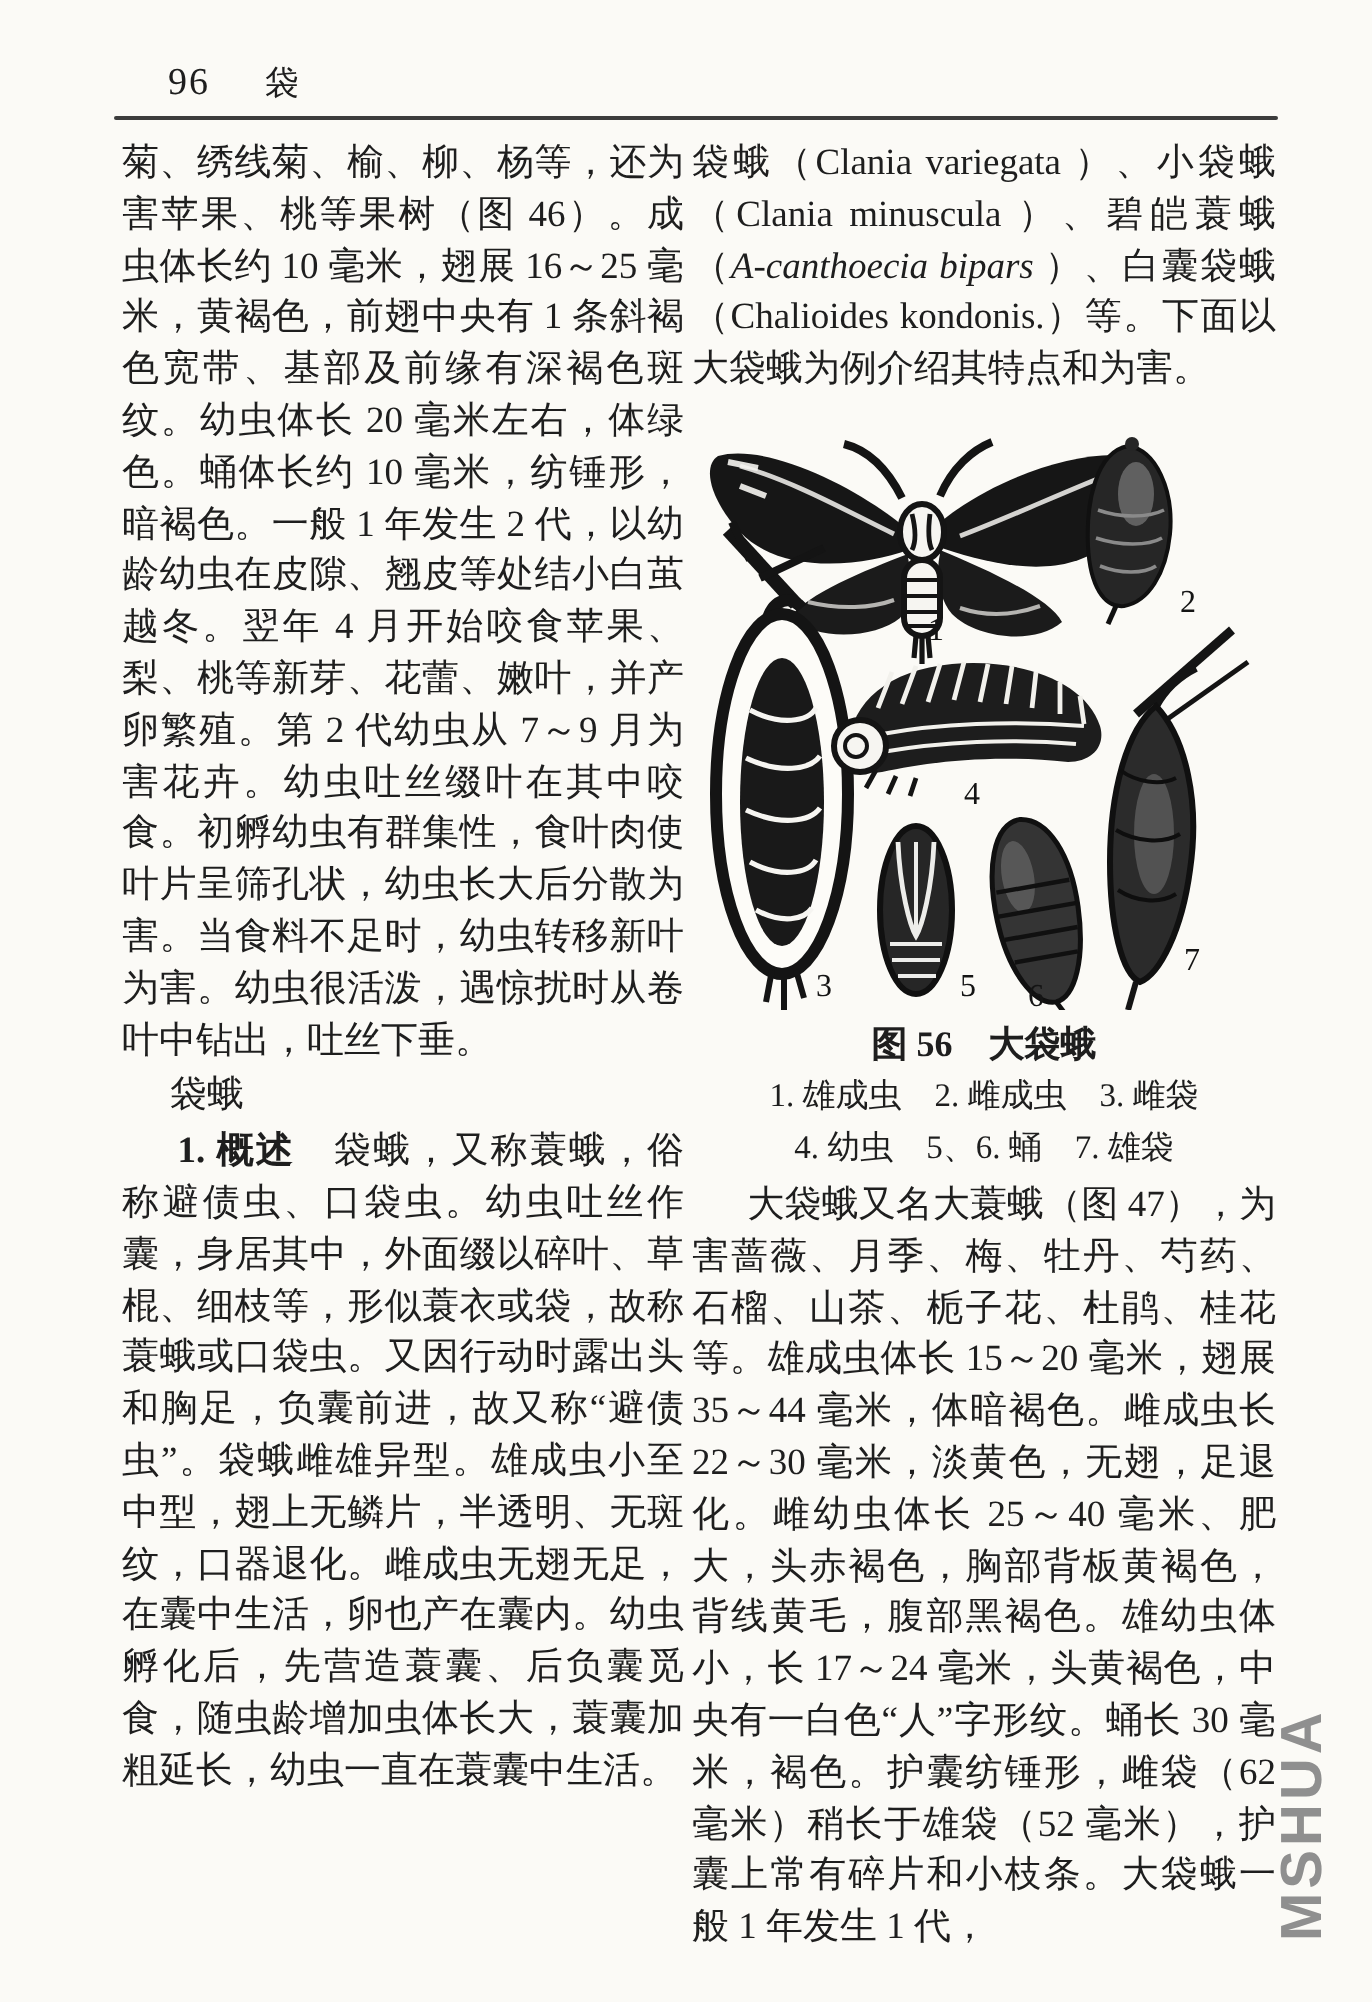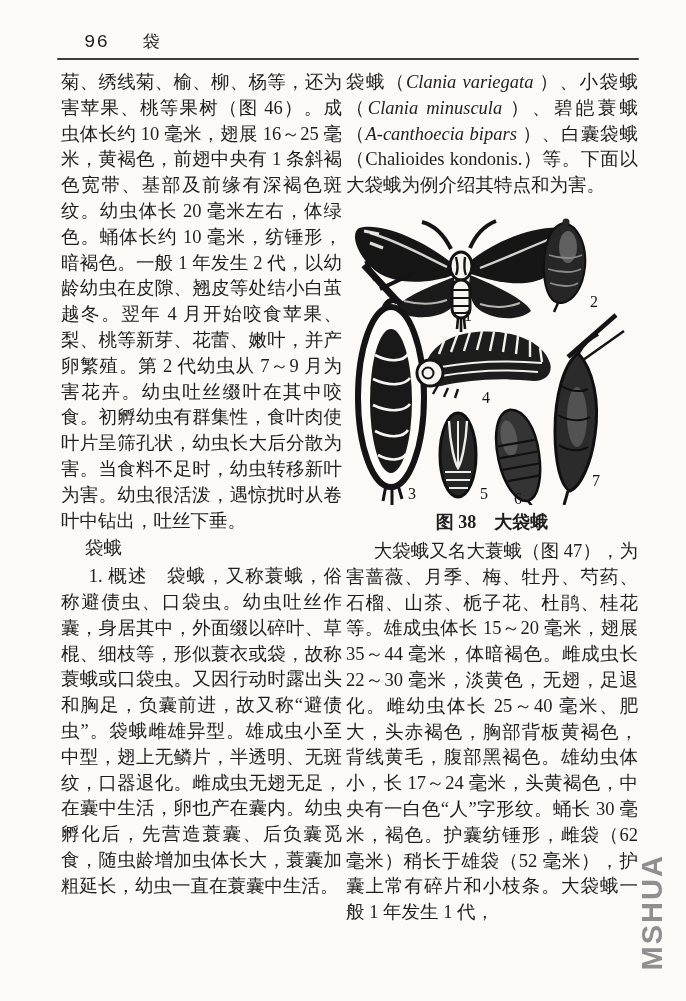--- a/index.html
+++ b/index.html
@@ -4,21 +4,21 @@
 <style>
   html,body{margin:0;padding:0;}
   body{
     width:686px;height:1001px;position:relative;overflow:hidden;
     background:#fbfaf6;
     font-family:"Liberation Serif","DejaVu Serif",serif;
     color:#1e1e1e;
   }
   .page-header{
     position:absolute;left:84px;top:30px;width:520px;
-    font-size:18px;letter-spacing:1px;font-family:Liberation Mono, monospace;
+    font-size:18px;letter-spacing:1px;
   }
   .page-header .pgnum{font-size:19px;}
   .page-header .pgsec{margin-left:22px;font-size:17px;}
   .header-rule{
     position:absolute;left:57px;top:58px;width:582px;height:2px;
     background:#3c3c3c;border-radius:1px;
   }
   .col{position:absolute;top:70px;font-size:18.5px;line-height:25.8px;
     text-align:justify;text-justify:inter-ideograph;}
   .col-left{left:61px;width:281px;}
@@ -52,26 +52,26 @@
 
 <div class="page-header">
   <span class="pgnum">96</span>
   <span class="pgsec">袋</span>
 </div>
 <div class="header-rule"></div>
 
 <div class="col col-left">
   <p class="noindent"><span>菊、绣线菊、榆、柳、杨等，还为害苹果、桃等果树（图 46）。成虫体长约 10 毫米，翅展 16～25 毫米，黄褐色，前翅中央有 1 条斜褐色宽带、基部及前缘有深褐色斑纹。幼虫体长 20 毫米左右，体绿色。蛹体长约 10 毫米，纺锤形，暗褐色。一般 1 年发生 2 代，以幼龄幼虫在皮隙、翘皮等处结小白茧越冬。翌年 4 月开始咬食苹果、梨、桃等新芽、花蕾、嫩叶，并产卵繁殖。第 2 代幼虫从 7～9 月为害花卉。幼虫吐丝缀叶在其中咬食。初孵幼虫有群集性，食叶肉使叶片呈筛孔状，幼虫长大后分散为害。当食料不足时，幼虫转移新叶为害。幼虫很活泼，遇惊扰时从卷叶中钻出，吐丝下垂。</span></p>
   <h3 class="subhead">袋蛾</h3>
-  <p class="indent"><span style="font-weight: normal;">1. 概述</span><span>　袋蛾，又称蓑蛾，俗称避债虫、口袋虫。幼虫吐丝作囊，身居其中，外面缀以碎叶、草棍、细枝等，形似蓑衣或袋，故称蓑蛾或口袋虫。又因行动时露出头和胸足，负囊前进，故又称“避债虫”。袋蛾雌雄异型。雄成虫小至中型，翅上无鳞片，半透明、无斑纹，口器退化。雌成虫无翅无足，在囊中生活，卵也产在囊内。幼虫孵化后，先营造蓑囊、后负囊觅食，随虫龄增加虫体长大，蓑囊加粗延长，幼虫一直在蓑囊中生活。</span></p>
+  <p class="indent"><span style="font-weight: bold;">1. 概述</span><span>　袋蛾，又称蓑蛾，俗称避债虫、口袋虫。幼虫吐丝作囊，身居其中，外面缀以碎叶、草棍、细枝等，形似蓑衣或袋，故称蓑蛾或口袋虫。又因行动时露出头和胸足，负囊前进，故又称“避债虫”。袋蛾雌雄异型。雄成虫小至中型，翅上无鳞片，半透明、无斑纹，口器退化。雌成虫无翅无足，在囊中生活，卵也产在囊内。幼虫孵化后，先营造蓑囊、后负囊觅食，随虫龄增加虫体长大，蓑囊加粗延长，幼虫一直在蓑囊中生活。</span></p>
 
 </div>
 
 <div class="col col-right">
-  <p class="noindent"><span>袋蛾（</span><span style="font-style: italic;">Clania variegata</span><span> ）、小袋蛾（</span><span style="font-style: italic;">Clania minuscula</span><span> ）、碧皑蓑蛾（</span><span style="font-style: italic; margin-top: 44px;">A-canthoecia bipars</span><span> ）、白囊袋蛾（</span><span style="">Chalioides kondonis.</span><span>）等。下面以大袋蛾为例介绍其特点和为害。</span></p>
+  <p class="noindent"><span>袋蛾（</span><span style="">Clania variegata</span><span> ）、小袋蛾（</span><span style="">Clania minuscula</span><span> ）、碧皑蓑蛾（</span><span style="font-style: italic; margin-top: 44px;">A-canthoecia bipars</span><span> ）、白囊袋蛾（</span><span style="">Chalioides kondonis.</span><span>）等。下面以大袋蛾为例介绍其特点和为害。</span></p>
 
   <div class="figure">
     <svg width="292" height="300" viewBox="0 0 292 300">
 
       <g>
         <path d="M105,44 C98,30 88,20 76,17" stroke="#141414" stroke-width="4" fill="none"></path>
         <path d="M124,43 C130,29 140,20 150,16" stroke="#141414" stroke-width="4" fill="none"></path>
         <path d="M108,60 C85,40 38,16 13,23 C5,28 9,45 24,61 C45,83 86,78 108,70 Z" fill="#161616"></path>
         <path d="M122,58 C150,33 202,16 227,25 C233,32 226,50 207,67 C184,87 145,76 122,68 Z" fill="#161616"></path>
         <path d="M108,72 C87,80 57,92 49,104 C63,116 92,114 104,104 C110,97 110,82 108,74 Z" fill="#1b1b1b"></path>
@@ -144,19 +144,21 @@
     <span class="fig-label" style="left:118px;top:98px">1</span>
     <span class="fig-label" style="left:244px;top:84px">2</span>
     <span class="fig-label" style="left:62px;top:276px">3</span>
     <span class="fig-label" style="left:136px;top:180px">4</span>
     <span class="fig-label" style="left:134px;top:276px">5</span>
     <span class="fig-label" style="left:168px;top:281px">6</span>
     <span class="fig-label" style="left:246px;top:263px">7</span>
   </div>
 
   <div class="caption">
-    <div class="cap-title">图 38　大袋蛾</div>
+    <div class="cap-title">图 56　大袋蛾</div>
+    <div class="cap-legend">1. 雄成虫　2. 雌成虫　3. 雌袋</div>
+    <div class="cap-legend">4. 幼虫　5、6. 蛹　7. 雄袋</div>
   </div>
 
   <p class="indent"><span>大袋蛾又名大蓑蛾（图 47），为害蔷薇、月季、梅、牡丹、芍药、石榴、山茶、栀子花、杜鹃、桂花等。雄成虫体长 15～20 毫米，翅展 35～44 毫米，体暗褐色。雌成虫长 22～30 毫米，淡黄色，无翅，足退化。雌幼虫体长 25～40 毫米、肥大，头赤褐色，胸部背板黄褐色，背线黄毛，腹部黑褐色。雄幼虫体小，长 17～24 毫米，头黄褐色，中央有一白色“人”字形纹。蛹长 30 毫米，褐色。护囊纺锤形，雌袋（62 毫米）稍长于雄袋（52 毫米），护囊上常有碎片和小枝条。大袋蛾一般 1 年发生 1 代，</span></p>
 </div>
 
 <div class="watermark">MSHUA</div>
 
 </body></html>

